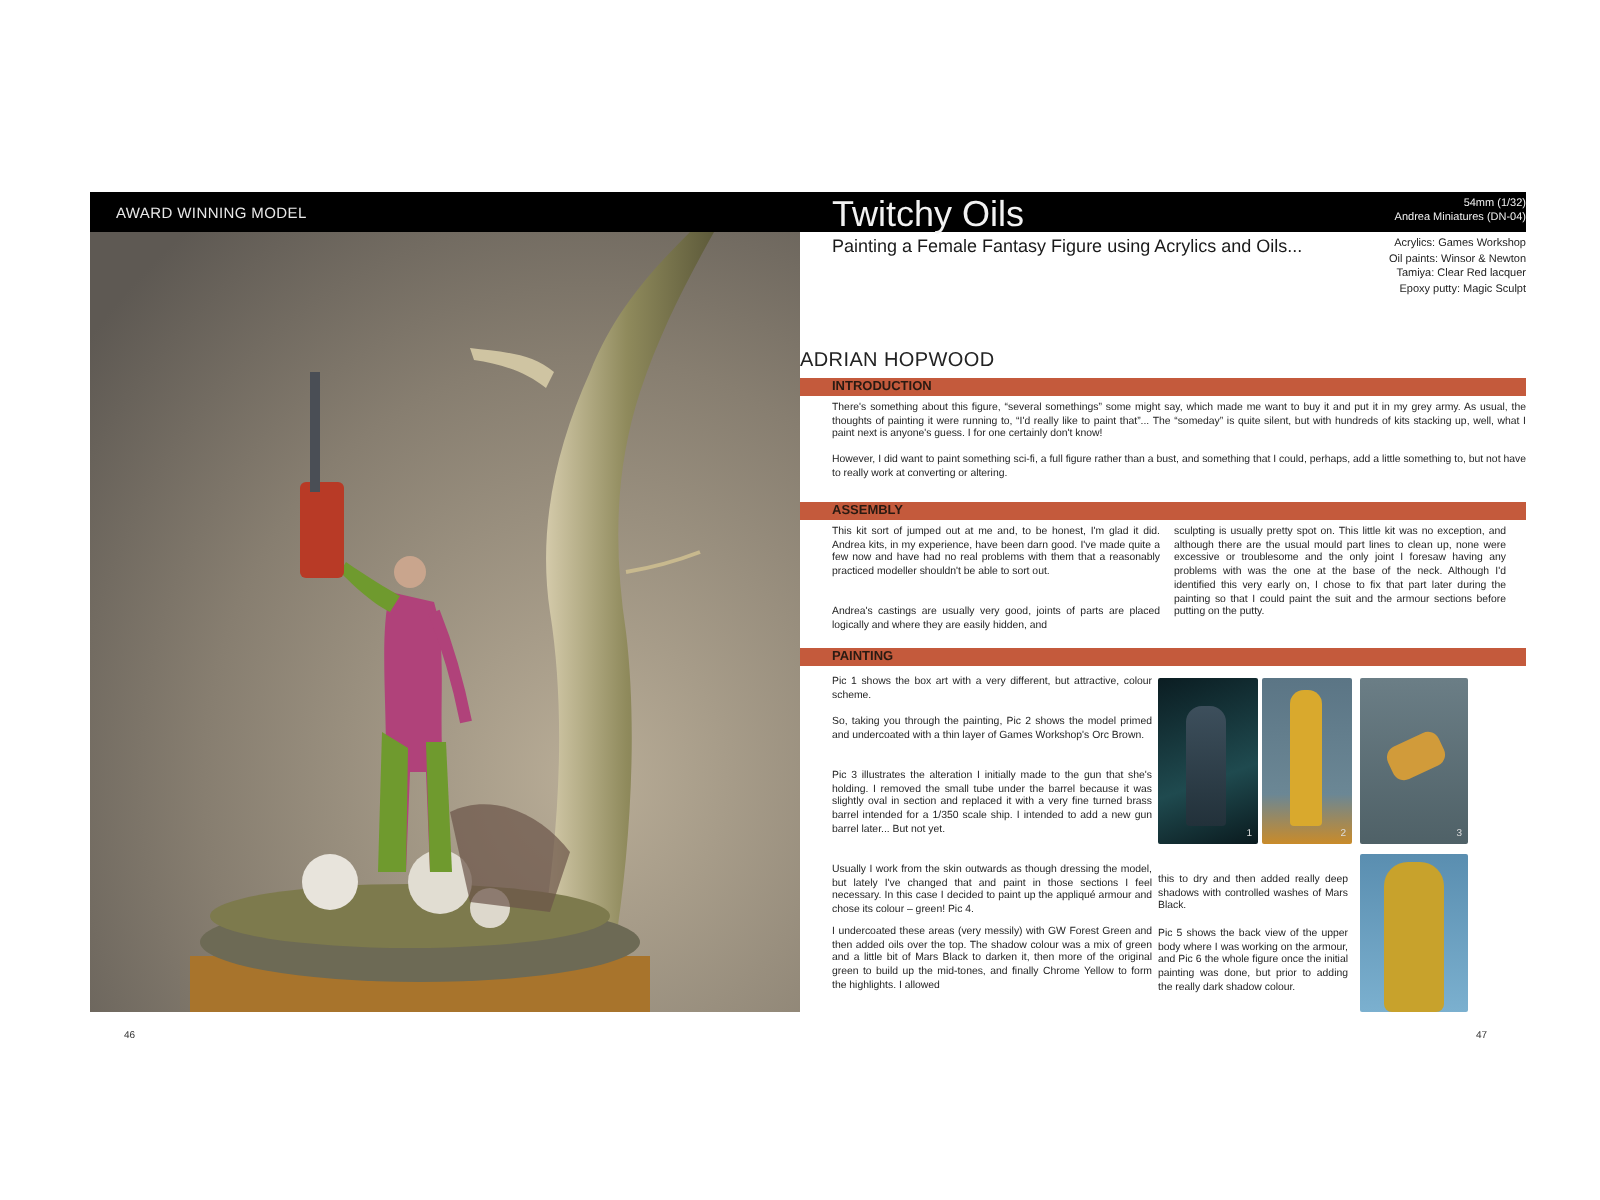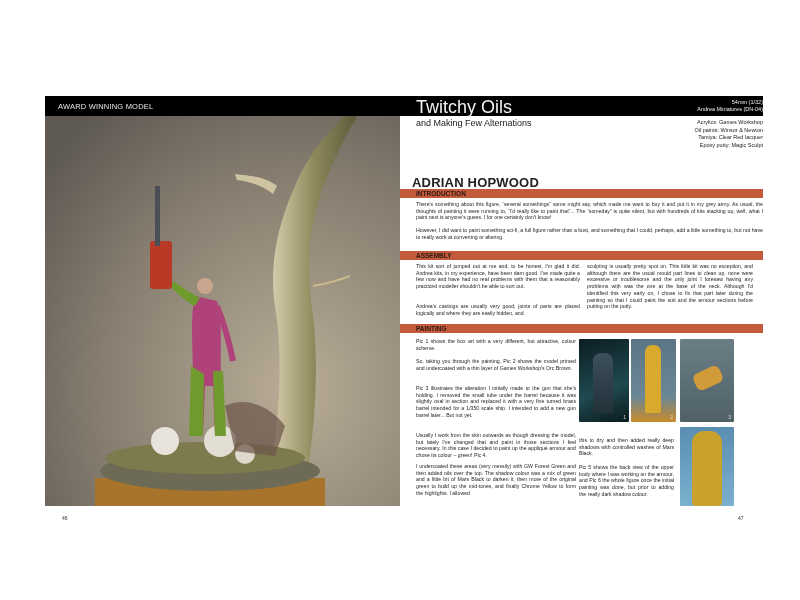--- a/index.html
+++ b/index.html
@@ -6,21 +6,21 @@
   body { width:800px; height:600px; background:#ffffff; position:relative; overflow:hidden;
          font-family:"Liberation Sans", sans-serif; color:#1a1a1a; }
   .topbar { position:absolute; left:45px; top:96px; width:718px; height:20px; background:#000; }
   .left-label { position:absolute; left:58px; top:102px; font-size:7.5px; color:#e8e8e8; letter-spacing:0.2px; }
   .photo { position:absolute; left:45px; top:116px; width:355px; height:390px; overflow:hidden;
            background:linear-gradient(135deg,#6b655e 0%,#7d766c 35%,#9a9180 60%,#b8ab94 100%); }
   .title { position:absolute; left:416px; top:96px; font-size:18px; color:#f2f2f2; line-height:22px; }
   .spec-top { position:absolute; right:37px; top:99px; font-size:5.5px; color:#f0f0f0; text-align:right; line-height:7px; }
   .subtitle { position:absolute; left:416px; top:118px; width:260px; font-size:9px; line-height:11px; color:#1a1a1a; }
   .spec-list { position:absolute; right:37px; top:119px; font-size:5.5px; text-align:right; line-height:7.5px; color:#222; }
-  .author { position:absolute; left:412px; top:175px; font-size:13px; color:#222; letter-spacing:0.2px;font-weight:bold; }
+  .author { position:absolute; left:400px; top:175px; font-size:10px; color:#222; letter-spacing:0.2px; }
   .sec-bar { position:absolute; left:400px; width:363px; height:9px; background:#c45a3c; }
   .sec-label { position:absolute; left:416px; font-size:6.5px; font-weight:bold; color:#2a1a12; line-height:9px; }
   .para { position:absolute; font-size:5.2px; line-height:6.7px; color:#1e1e1e; text-align:justify; }
   .pic { position:absolute; border-radius:1px; overflow:hidden; }
   .picnum { position:absolute; right:3px; bottom:2px; font-size:5px; color:#ddd; }
   .pagenum { position:absolute; font-size:5px; color:#333; top:515px; }
 </style>
 </head>
 <body>
 
@@ -67,21 +67,21 @@
   </svg>
 </div>
 
 <div class="title">Twitchy Oils</div>
 <div class="spec-top">
   <div>54mm (1/32)</div>
   <div>Andrea Miniatures (DN-04)</div>
 </div>
 
 <div class="subtitle">
-  <div>and Making Few Alternations</div>
+  <div>Painting a Female Fantasy Figure using Acrylics and Oils...</div>
 </div>
 
 <div class="spec-list">
   <div>Acrylics: Games Workshop</div>
   <div>Oil paints: Winsor &amp; Newton</div>
   <div>Tamiya: Clear Red lacquer</div>
   <div>Epoxy putty: Magic Sculpt</div>
 </div>
 
 <div class="author">ADRIAN HOPWOOD</div>

